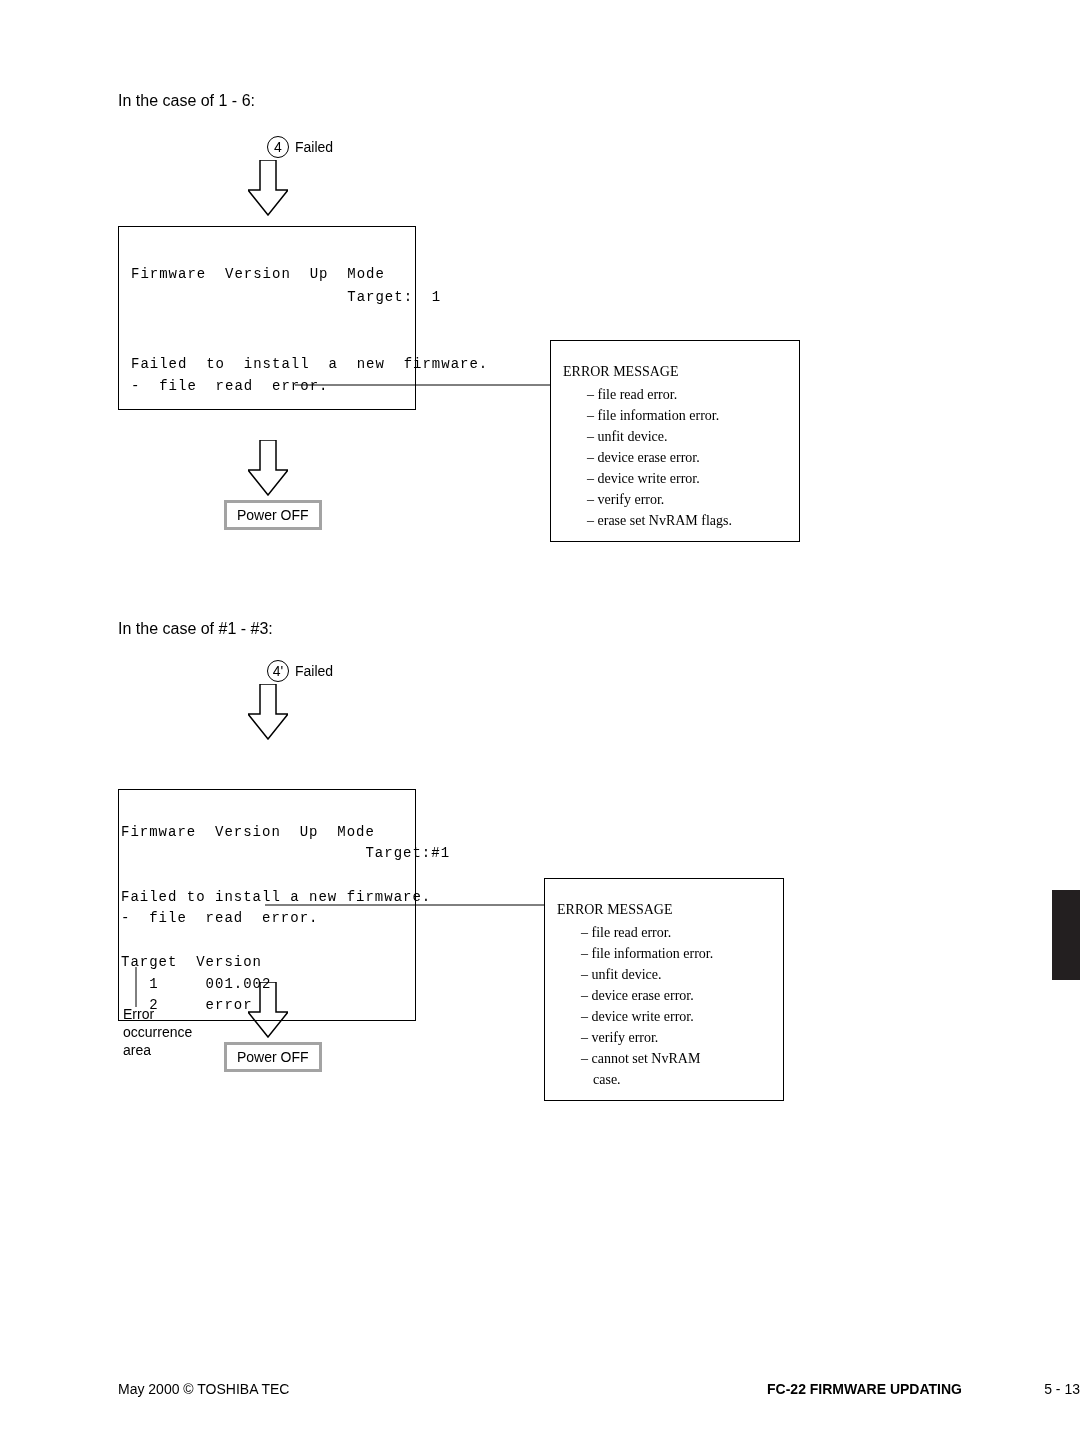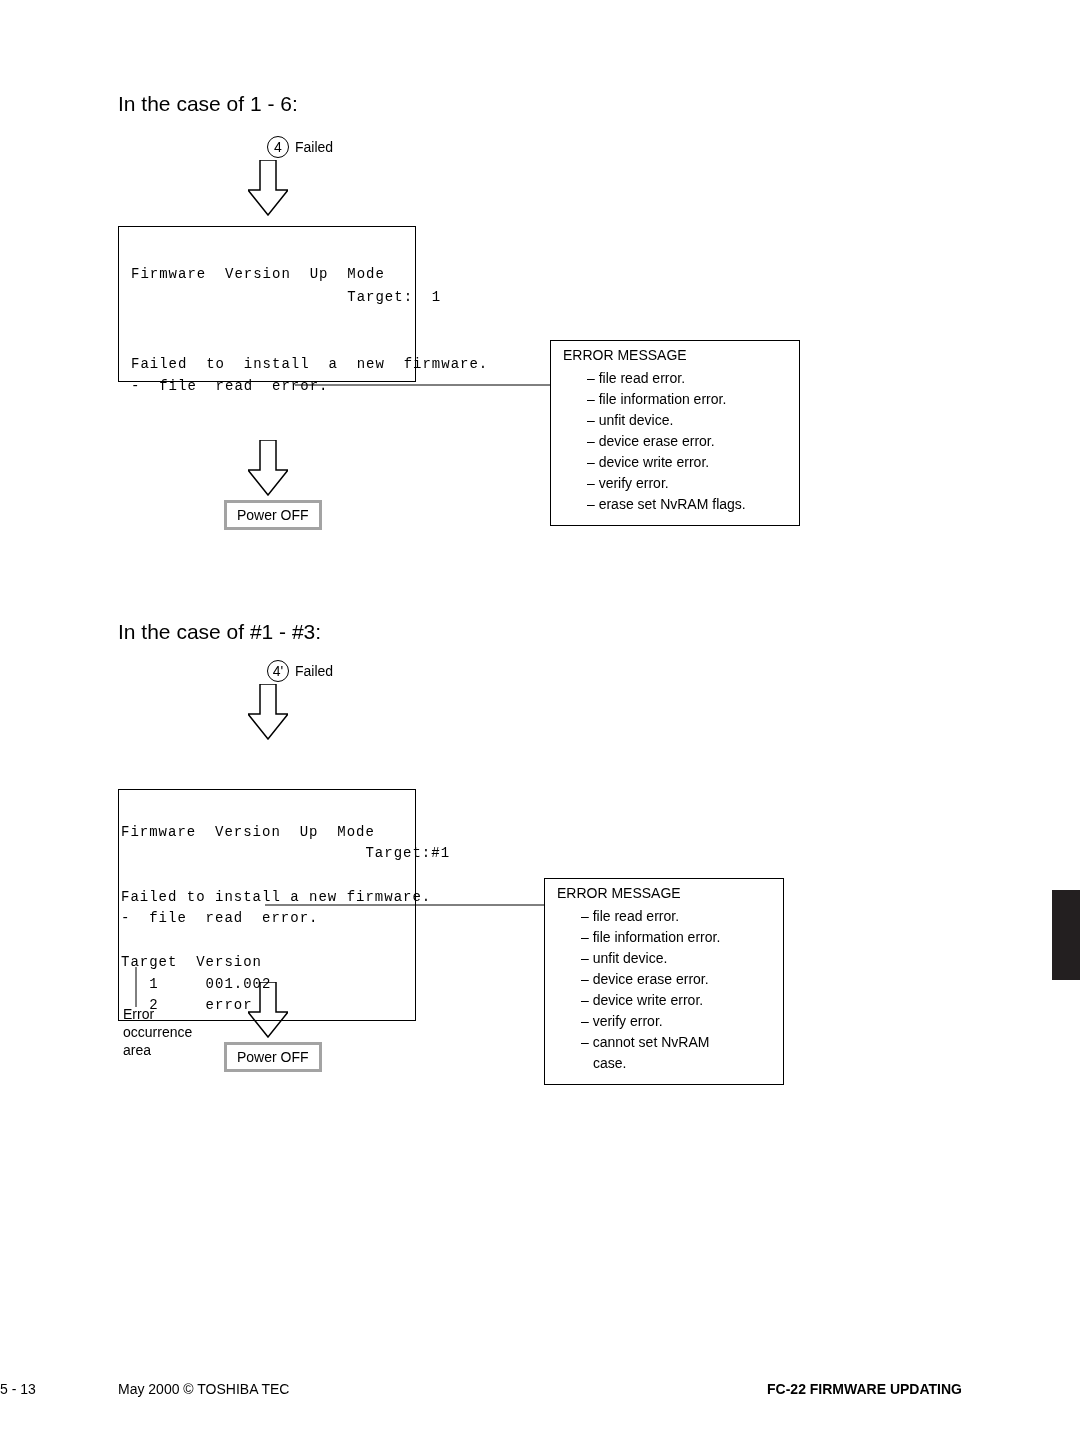--- a/index.html
+++ b/index.html
@@ -11,21 +11,21 @@
     position: relative;
     color: #000;
   }
   .page {
     position: relative;
     width: 100%;
     height: 100%;
   }
   .heading {
     position: absolute;
-    font-size: 21px;
+    font-size: 16px;
   }
   .circle-num {
     display: inline-flex;
     align-items: center;
     justify-content: center;
     width: 22px;
     height: 22px;
     border: 1.5px solid #000;
     border-radius: 50%;
     font-size: 14px;
@@ -53,44 +53,45 @@
   }
   .power-off {
     position: absolute;
     border: 3px solid #a3a3a3;
     padding: 4px 10px;
     font-size: 14px;
   }
   .error-box {
     position: absolute;
     border: 1px solid #000;
-    padding: 4px 12px 10px 12px;
+    padding: 20px 12px 10px 12px;
     font-size: 14px;
     line-height: 1.5;
+    font-family: Liberation Serif, serif;
   }
   .error-box .title { margin-bottom: 2px; }
   .error-box .item { padding-left: 36px; text-indent: -12px; }
   .connector {
     position: absolute;
     stroke: #000;
     fill: none;
   }
   .small-note {
     position: absolute;
     font-size: 14px;
     line-height: 1.3;
   }
   .footer {
     position: absolute;
     bottom: 58px;
     width: 100%;
     font-size: 14px;
   }
   .footer-left { position: absolute; left: 118px; }
-  .footer-center { position: absolute; left: 0; right: 0; text-align: left; }
+  .footer-center { position: absolute; left: 0; right: 0; text-align: right; }
   .footer-right { position: absolute; right: 118px; font-weight: bold; }
   .side-tab {
     position: absolute;
     right: 0;
     top: 890px;
     width: 28px;
     height: 90px;
     background: #231f20;
   }
 </style>
@@ -105,21 +106,21 @@
     <span class="circle-num">4</span>
     <span>Failed</span>
   </div>
 
   <div class="arrow-down" style="left:248px; top:160px;">
     <svg width="40" height="56" viewBox="0 0 40 56">
       <path d="M12 0 L12 30 L0 30 L20 55 L40 30 L28 30 L28 0 Z" fill="none" stroke="#000" stroke-width="1.5"></path>
     </svg>
   </div>
 
-  <div class="screen-box" style="left:118px; top:226px; width:298px; height:156px;">
+  <div class="screen-box" style="left:118px; top:226px; width:298px; height:184px;">
 <span>Firmware  Version  Up  Mode</span>
 <span>                       Target:  1</span>
 
 
 <span>Failed  to  install  a  new  firmware.</span>
 <span>-  file  read  error.</span>
   </div>
 
   <svg class="connector" style="left:295px; top:380px;" width="256" height="10">
     <line x1="0" y1="5" x2="256" y2="5" stroke="#000" stroke-width="1"></line>

